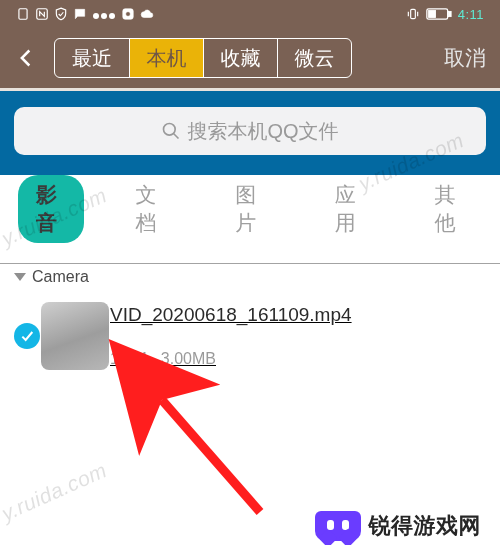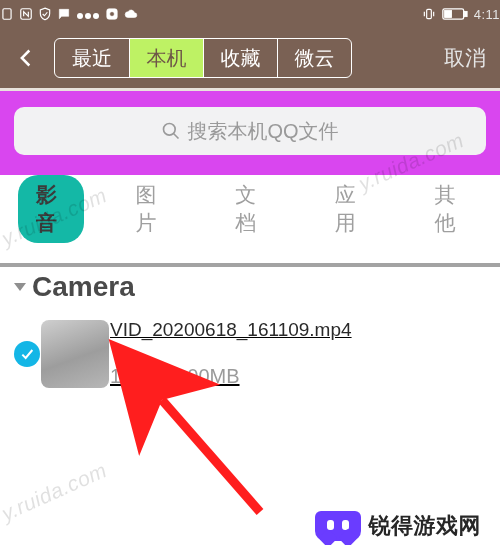--- a/index.html
+++ b/index.html
@@ -3,24 +3,24 @@
 <meta charset="utf-8">
 <style>
   * { box-sizing: border-box; margin: 0; padding: 0; font-family: -apple-system, "Helvetica Neue", Arial, "PingFang SC", "Microsoft YaHei", sans-serif; }
   html, body { width: 500px; height: 545px; overflow: hidden; background: #fff; }
   .screen { width: 500px; height: 545px; position: relative; background: #fff; }
 
   
   .status-bar {
     height: 28px;
     background: #7a6154;
-    color: #e5e5e5;
+    color: #5eead4;
     display: flex;
     align-items: center;
-    padding: 0 0;
+    padding: 0 16px;
     font-size: 13px;
     gap: 20px;
   }
   .status-left { display: flex; gap: 5px; align-items: center; flex: 1; }
   .status-right { display: flex; gap: 6px; align-items: center; }
   .st-icon { width: 14px; height: 14px; display: inline-flex; align-items: center; justify-content: center; }
   .st-icon svg { width: 100%; height: 100%; fill: #fff; stroke: #fff; }
   .st-dot-group span { width:6px;height:6px;border-radius:50%;background:#fff;display:inline-block;margin:0 1px; }
   .st-time { font-weight: 500; letter-spacing: .5px; }
 
@@ -45,33 +45,33 @@
     justify-content: flex-end;
   }
   .seg-item {
     width: 74px;
     display:flex;align-items:center;justify-content:center;
     color:#fff;
     font-size: 20px;
     border-left: 1.5px solid #fff;
   }
   .seg-item:first-child { border-left: none; }
-  .seg-item.active { background:#bef264; color:#6e5648; }
+  .seg-item.active { background:#eab308; color:#6e5648; }
   .cancel-btn {
     margin-left: auto;
     color:#e5e5e5;
     font-size: 21px;
     padding: 6px 6px;
   }
 
   
   .header-line { height: 3px; background:#e8e2dc; }
 
   
-  .search-area { padding: 16px 14px 20px; background:#d946ef; }
+  .search-area { padding: 16px 14px 20px; background:#0369a1; }
   .search-box {
     height: 48px;
     background:#f2f2f3;
     border-radius: 10px;
     display:flex;align-items:center;justify-content:center;
     color:#9a9a9a;
     font-size: 20px;
     gap: 6px;
   }
   .search-box svg { width:20px;height:20px; stroke:#9a9a9a; fill:none; stroke-width:2; }
@@ -92,25 +92,24 @@
   .cat.active {
     background:#14b8a6;
     color:#3b3b3b;
     font-weight: 600;
   }
 
   
   .section-header {
     display:flex;align-items:center;
     padding: 4px 14px 2px;
-    font-size: 28px;
+    font-size: 16px;
     color:#4a4a4a;
     gap: 6px;
-    border-top: 4px solid #a3a3a3;
-    font-weight: bold;
+    border-top: 1px solid #a3a3a3;
   }
   .section-header .tri {
     width:0;height:0;
     border-left:6px solid transparent;
     border-right:6px solid transparent;
     border-top:8px solid #8f8f8f;
   }
 
   
   .file-row {
@@ -126,21 +125,21 @@
     flex-shrink:0;
   }
   .check svg { width:16px;height:16px; stroke:#fff; stroke-width:3; fill:none; }
   .thumb {
     width:68px;height:68px;border-radius:8px;
     background: linear-gradient(160deg,#cfcfcf 0%, #9d9d9d 55%, #b7b7b7 100%);
     flex-shrink:0;
   }
   .file-meta { flex:1; min-width:0; }
   .file-name { font-size:19px; color:#2a2a2a; font-weight:500; white-space:nowrap; overflow:hidden; text-overflow:ellipsis; }
-  .file-sub { font-size:20px; color:#9a9a9a; margin-top:24px; display:flex; gap:12px; }
+  .file-sub { font-size:16px; color:#9a9a9a; margin-top:24px; display:flex; gap:12px; }
 
   
   .arrow-annot {
     position:absolute;
     left: 150px; top: 392px;
     pointer-events:none;
   }
   .arrow-annot svg { overflow:visible; }
 
   
@@ -263,22 +262,22 @@
       <svg viewBox="0 0 24 24">
           <circle cx="10" cy="10" r="7"></circle>
           <line x1="15" y1="15" x2="21" y2="21"></line>
         </svg>
       <span>搜索本机QQ文件</span>
     </div>
   </div>
 
   <div class="cats">
     <div class="cat active">影音</div>
+    <div class="cat">文档</div>
     <div class="cat">图片</div>
-    <div class="cat">文档</div>
     <div class="cat">应用</div>
     <div class="cat">其他</div>
   </div>
 
   <div class="section-header">
     <span class="tri"></span>
     <span>Camera</span>
   </div>
 
   <div class="file-row">

